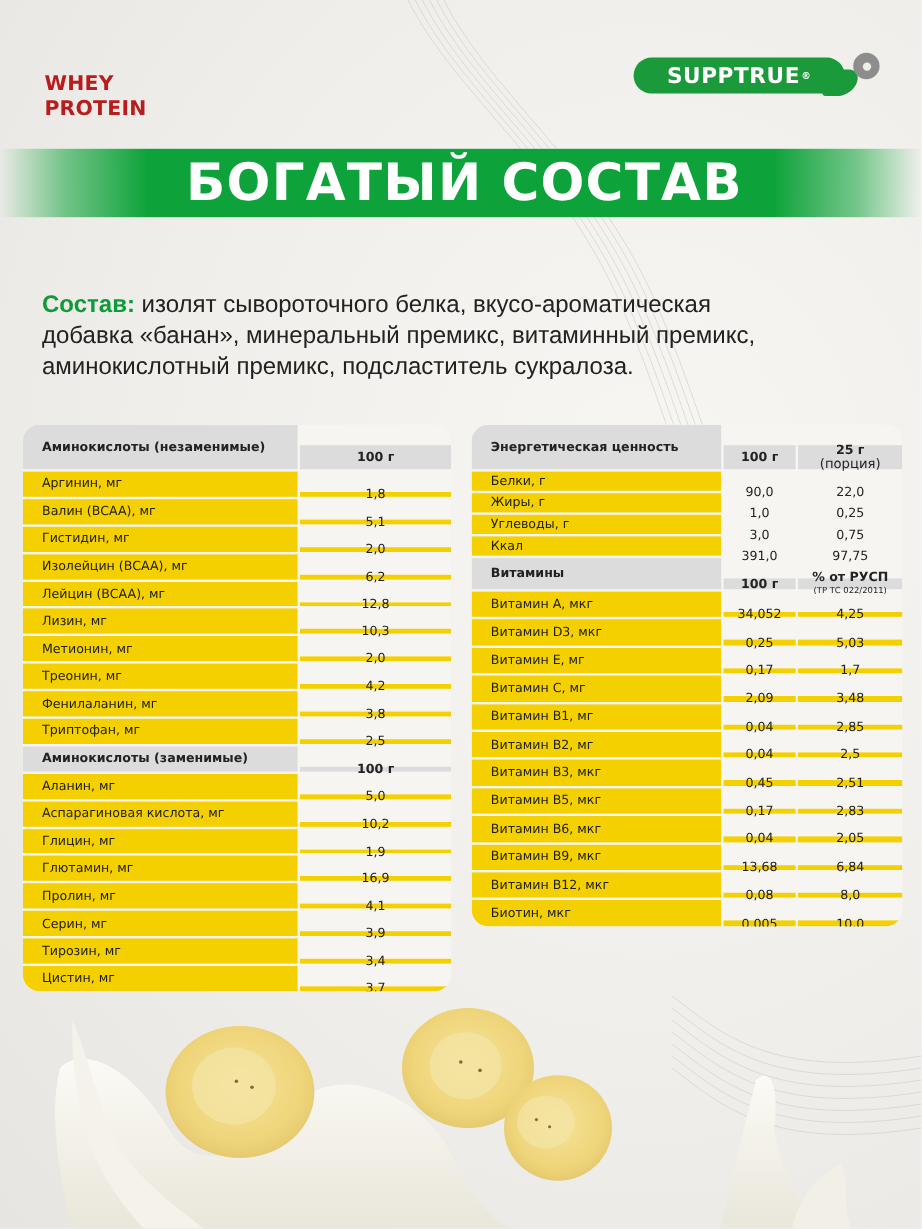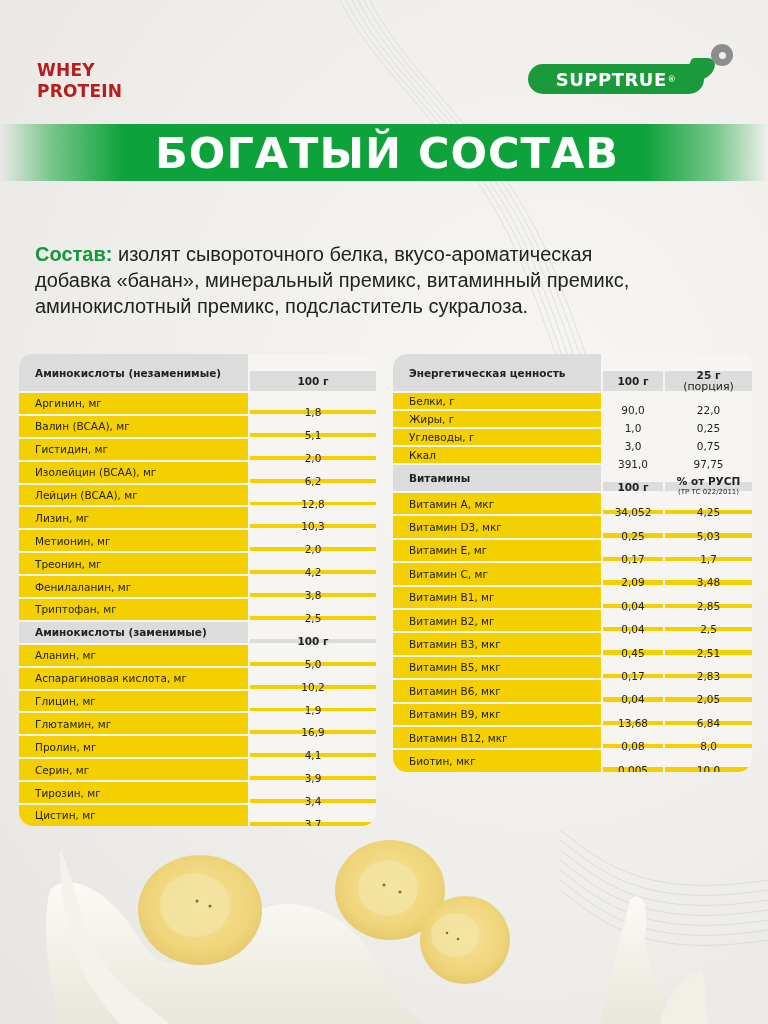--- a/index.html
+++ b/index.html
@@ -15,21 +15,21 @@
   
   .brand-title {
     position: absolute; left: 37px; top: 40px;
     font-family: "DejaVu Sans", sans-serif; font-weight: bold;
     font-size: 17px; line-height: 21px; letter-spacing: 0.2px; color: #b91c1c; margin-top: 20px;
   }
   .logo {
     position: absolute; left: 528px; top: 44px; width: 210px; height: 36px;
   }
   .logo-pill {
-    position: absolute; left: 0; top: 20px; width: 176px; height: 30px;
+    position: absolute; left: 0; top: 4px; width: 176px; height: 30px;
     background: #1a9a3a; border-radius: 15px;
     display: flex; align-items: center; justify-content: center;
     color: #fff; font-family: "DejaVu Sans", sans-serif; font-weight: bold;
     font-size: 18px; letter-spacing: 0.5px;
   }
   .logo-reg { font-size: 8px; vertical-align: super; margin-left: 1px; }
   .logo-tail {
     position: absolute; left: 160px; top: 14px; width: 26px; height: 22px;
     background: #1a9a3a; border-radius: 4px 12px 14px 4px; transform: skewX(-18deg);
   }

